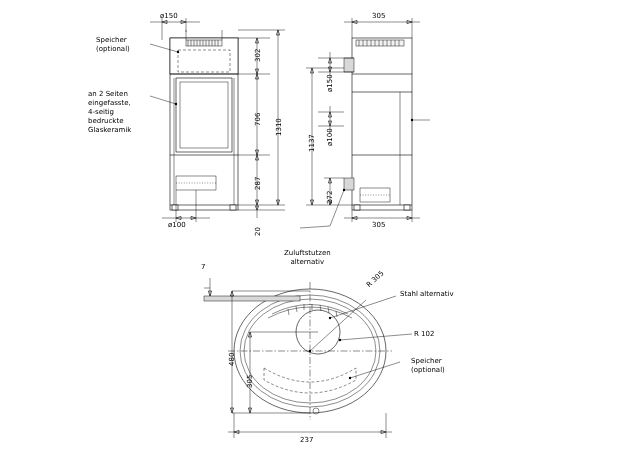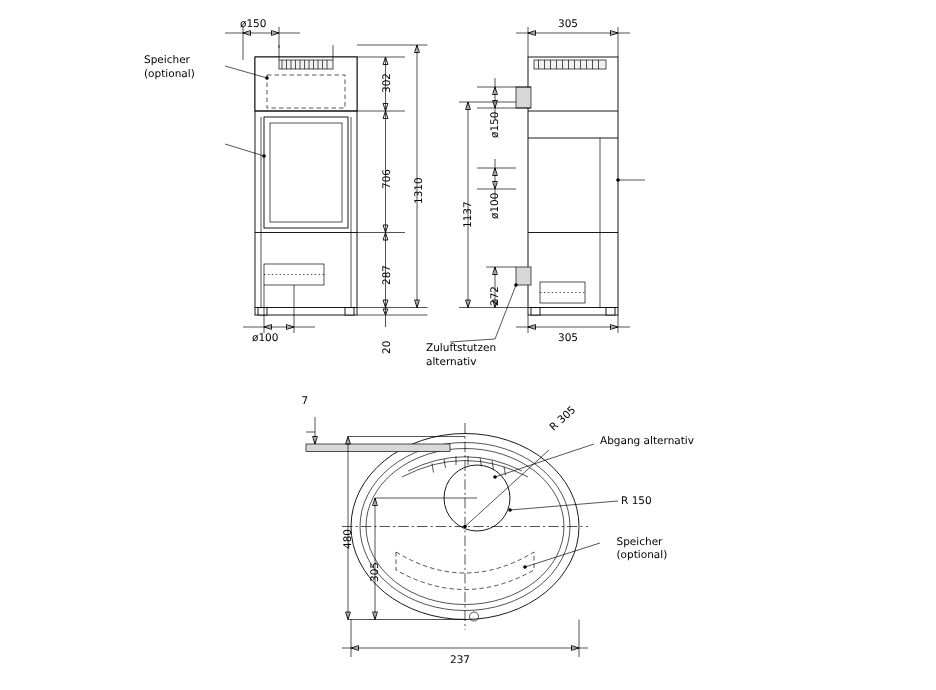--- a/index.html
+++ b/index.html
@@ -264,41 +264,46 @@
 
     <line class="ln-thin" x1="234" y1="413" x2="234" y2="438"></line>
     <line class="ln-thin" x1="386" y1="413" x2="386" y2="438"></line>
     <line class="ln-thin" x1="228" y1="432" x2="392" y2="432"></line>
     <path class="ln" d="M234 432 l5 -1.6 v3.2 z" fill="#000"></path>
     <path class="ln" d="M386 432 l-5 -1.6 v3.2 z" fill="#000"></path>
   </svg>
 
   <div class="lbl" style="left:96px; top:36px;">Speicher
 (optional)</div>
-  <div class="lbl" style="left:284px; top:228px;">Zuluftstutzen
+  <div class="lbl" style="left:88px; top:90px;">an 2 Seiten
+eingefasste,
+4-seitig
+bedruckte
+Glaskeramik</div>
+  <div class="lbl" style="left:284px; top:249px;text-align:center;">Zuluftstutzen
 alternativ</div>
-  <div class="lbl" style="left:400px; top:290px;">Abgang alternativ</div>
+  <div class="lbl" style="left:400px; top:290px;">Stahl alternativ</div>
   <div class="lbl" style="left:411px; top:357px;">Speicher
 (optional)</div>
 
   <div class="lbl" style="left:160px; top:12px;">ø150</div>
   <div class="lbl" style="left:168px; top:221px;">ø100</div>
   <div class="vert" style="left:254px; top:62px;">302</div>
   <div class="vert" style="left:254px; top:126px;">706</div>
   <div class="vert" style="left:275px; top:136px;">1310</div>
   <div class="vert" style="left:254px; top:190px;">287</div>
   <div class="vert" style="left:254px; top:236px;">20</div>
 
   <div class="lbl" style="left:372px; top:12px;">305</div>
   <div class="lbl" style="left:372px; top:221px;">305</div>
   <div class="vert" style="left:326px; top:92px;">ø150</div>
   <div class="vert" style="left:326px; top:146px;">ø100</div>
   <div class="vert" style="left:308px; top:152px;">1137</div>
   <div class="vert" style="left:326px; top:204px;">272</div>
 
   <div class="lbl" style="left:201px; top:263px;">7</div>
   <div class="lbl" style="left:365px; top:283px; transform-origin:left top; transform:rotate(-42deg);">R 305</div>
-  <div class="lbl" style="left:414px; top:330px;">R 150</div>
+  <div class="lbl" style="left:414px; top:330px;">R 102</div>
   <div class="vert" style="left:228px; top:366px;">480</div>
   <div class="vert" style="left:246px; top:388px;">305</div>
   <div class="lbl" style="left:300px; top:436px;">237</div>
 
 </div>
 
 </body></html>

